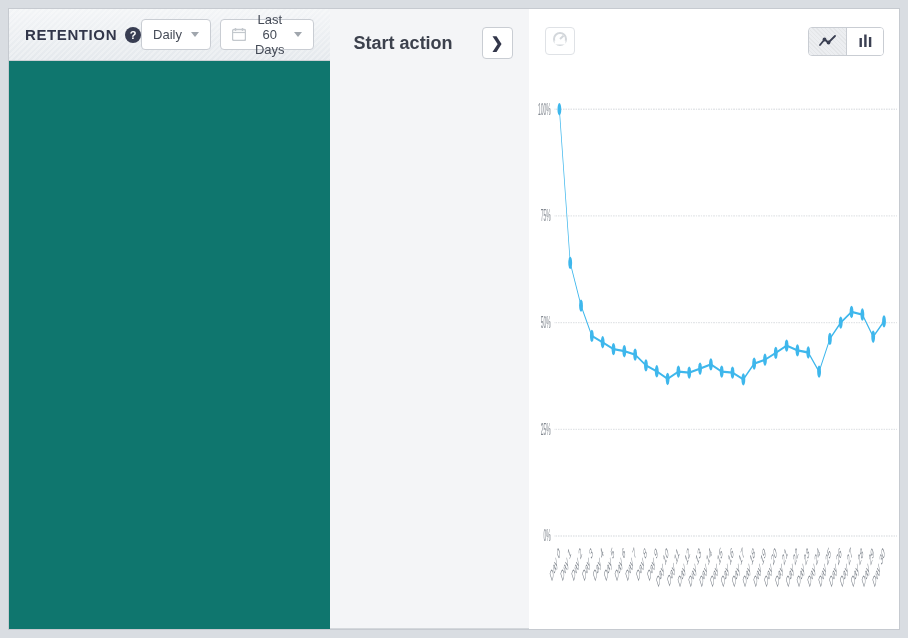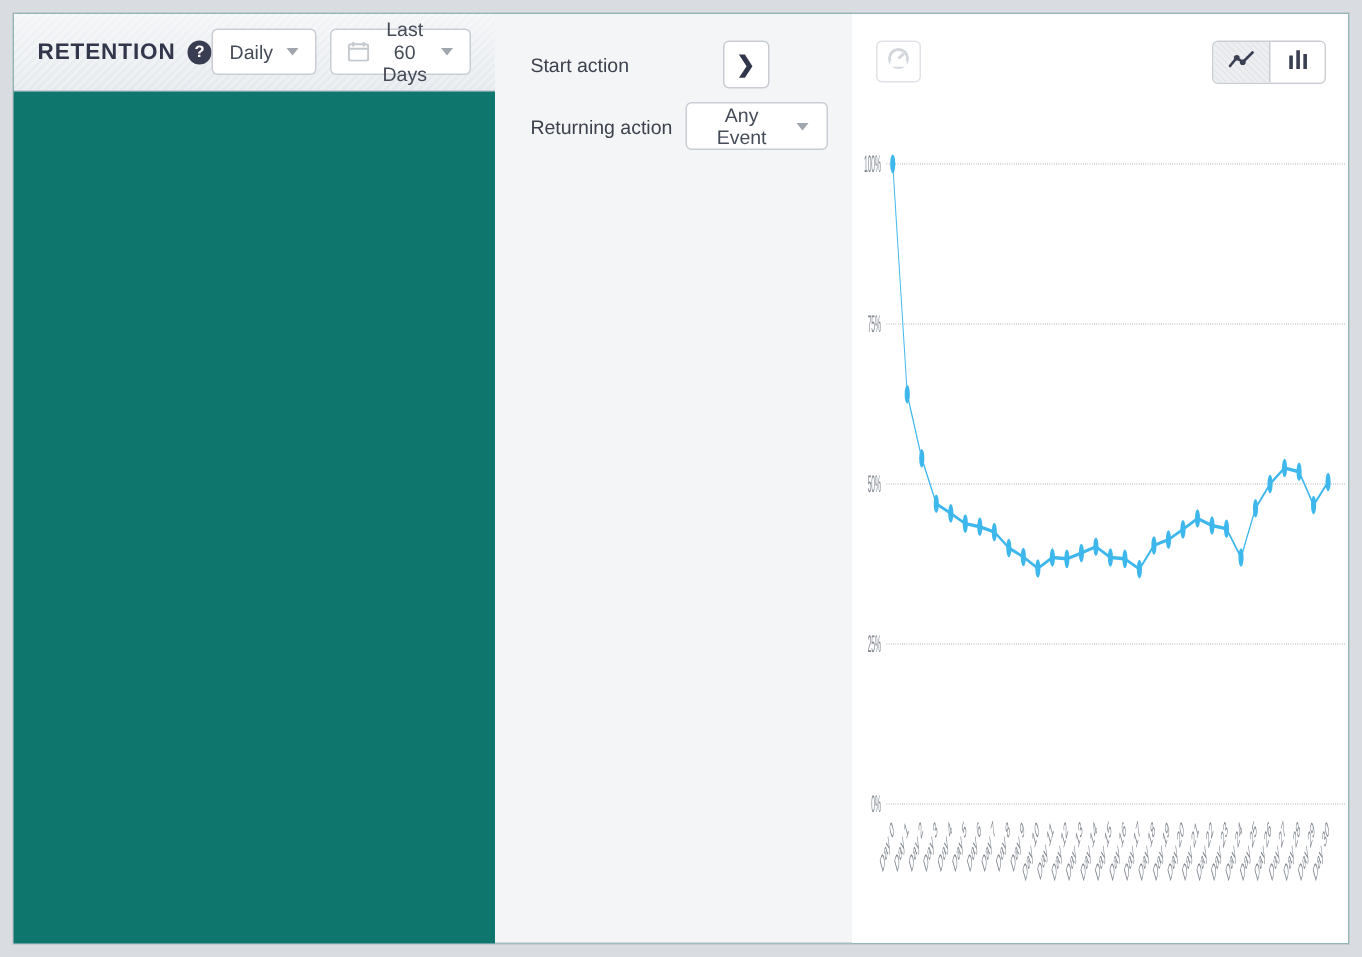--- a/index.html
+++ b/index.html
@@ -63,21 +63,21 @@
   .actions {
     flex:0 0 108px;
     background:#f4f5f7;
     border-bottom:1px solid #d4d8dc;
     padding:10px 16px 0 24px;
   }
   .action-row { display:flex; align-items:center; height:32px; margin-bottom:9px; }
   .action-row:first-child { margin-top:8px; }
   .action-label {
     width:119px;
-    font-size:13px; font-weight:400; color:#3c414d;
+    font-size:18px; font-weight:700; color:#3c414d;
   }
   .action-dd { height:32px; padding:0 12px; gap:12px; }
   .next-btn {
     height:32px; width:31px; margin-left:9px;
     justify-content:center;
     font-size:15px; font-weight:700; color:#32364a;
   }
   
   .chart-sec { flex:1 1 auto; position:relative; background:#fff; }
   .tool-btn {
@@ -133,27 +133,20 @@
         <span class="caret"></span>
       </button>
     </div>
   </div>
 
   <div class="actions">
     <div class="action-row">
       <span class="action-label">Start action</span>
       <button class="btn next-btn">
         <span>❯</span>
-      </button>
-    </div>
-    <div class="action-row">
-      <span class="action-label">Returning action</span>
-      <button class="btn dd action-dd">
-        <span>Any Event</span>
-        <span class="caret"></span>
       </button>
     </div>
   </div>
 
   <div class="chart-sec">
     <svg class="chart-svg" viewBox="0 0 890 462" preserveAspectRatio="none">
         <line x1="62" y1="392.7" x2="884" y2="392.7" stroke="#b9bfc6" stroke-width="1" stroke-dasharray="1,3"></line>
         <text x="52" y="396.7" text-anchor="end" font-size="12" fill="#828890" font-family="Liberation Sans, sans-serif">0%</text>
         <line x1="62" y1="313.2" x2="884" y2="313.2" stroke="#b9bfc6" stroke-width="1" stroke-dasharray="1,3"></line>
         <text x="52" y="317.2" text-anchor="end" font-size="12" fill="#828890" font-family="Liberation Sans, sans-serif">25%</text>

